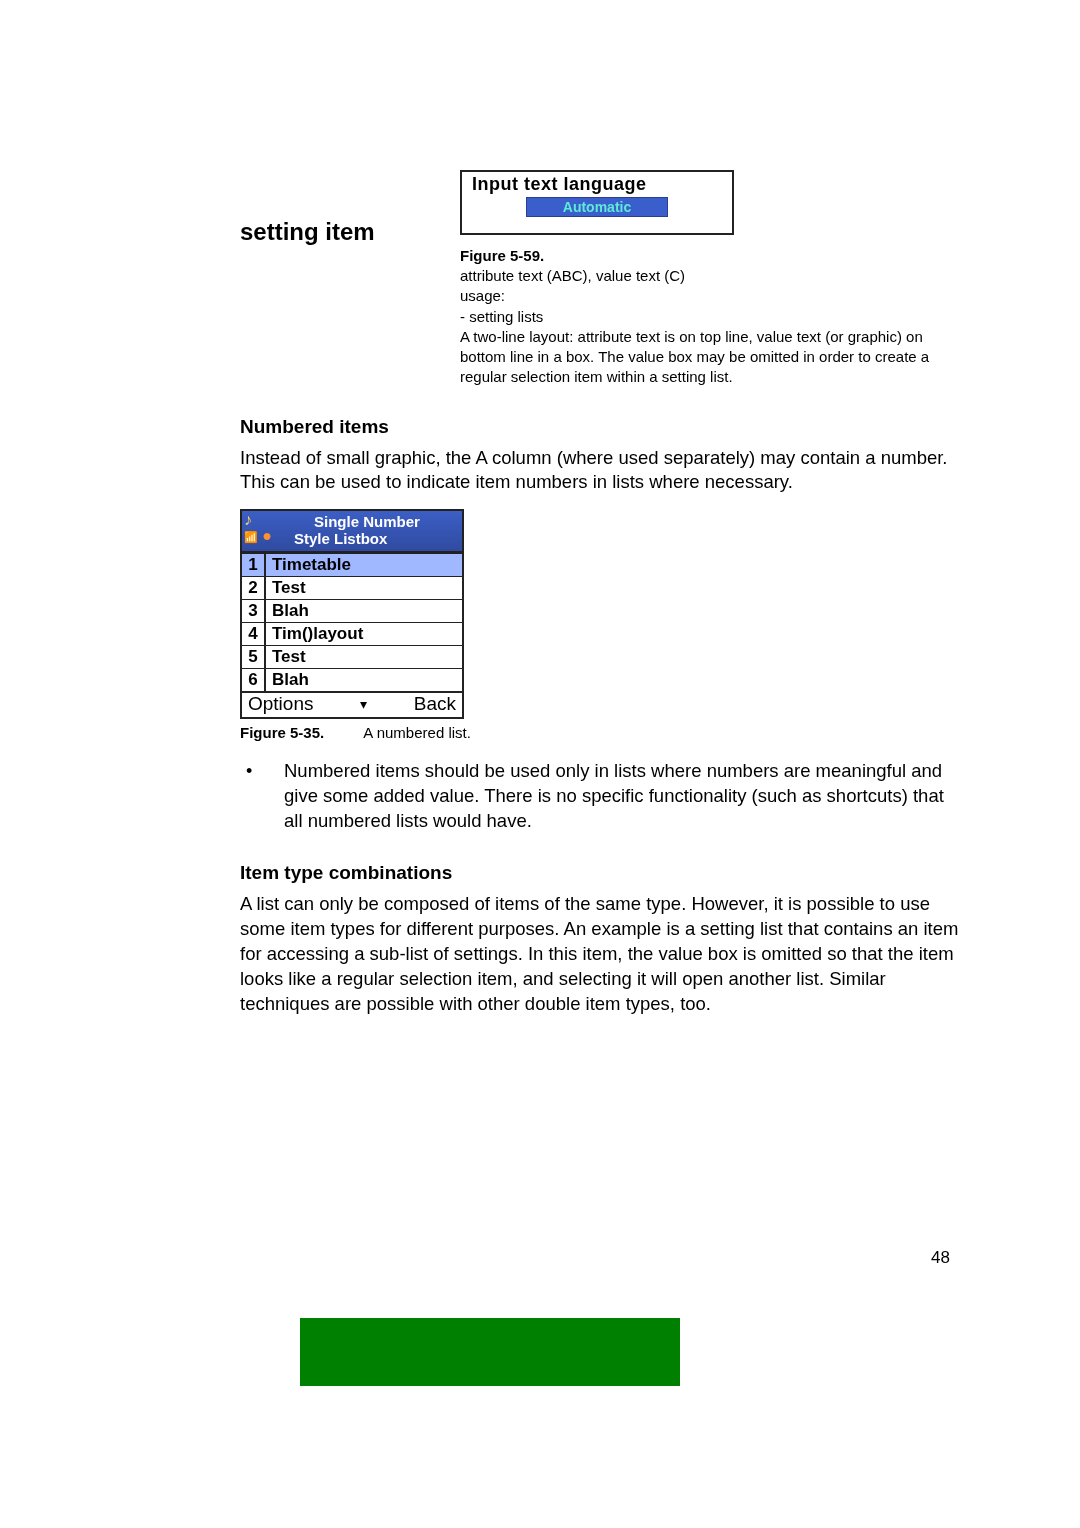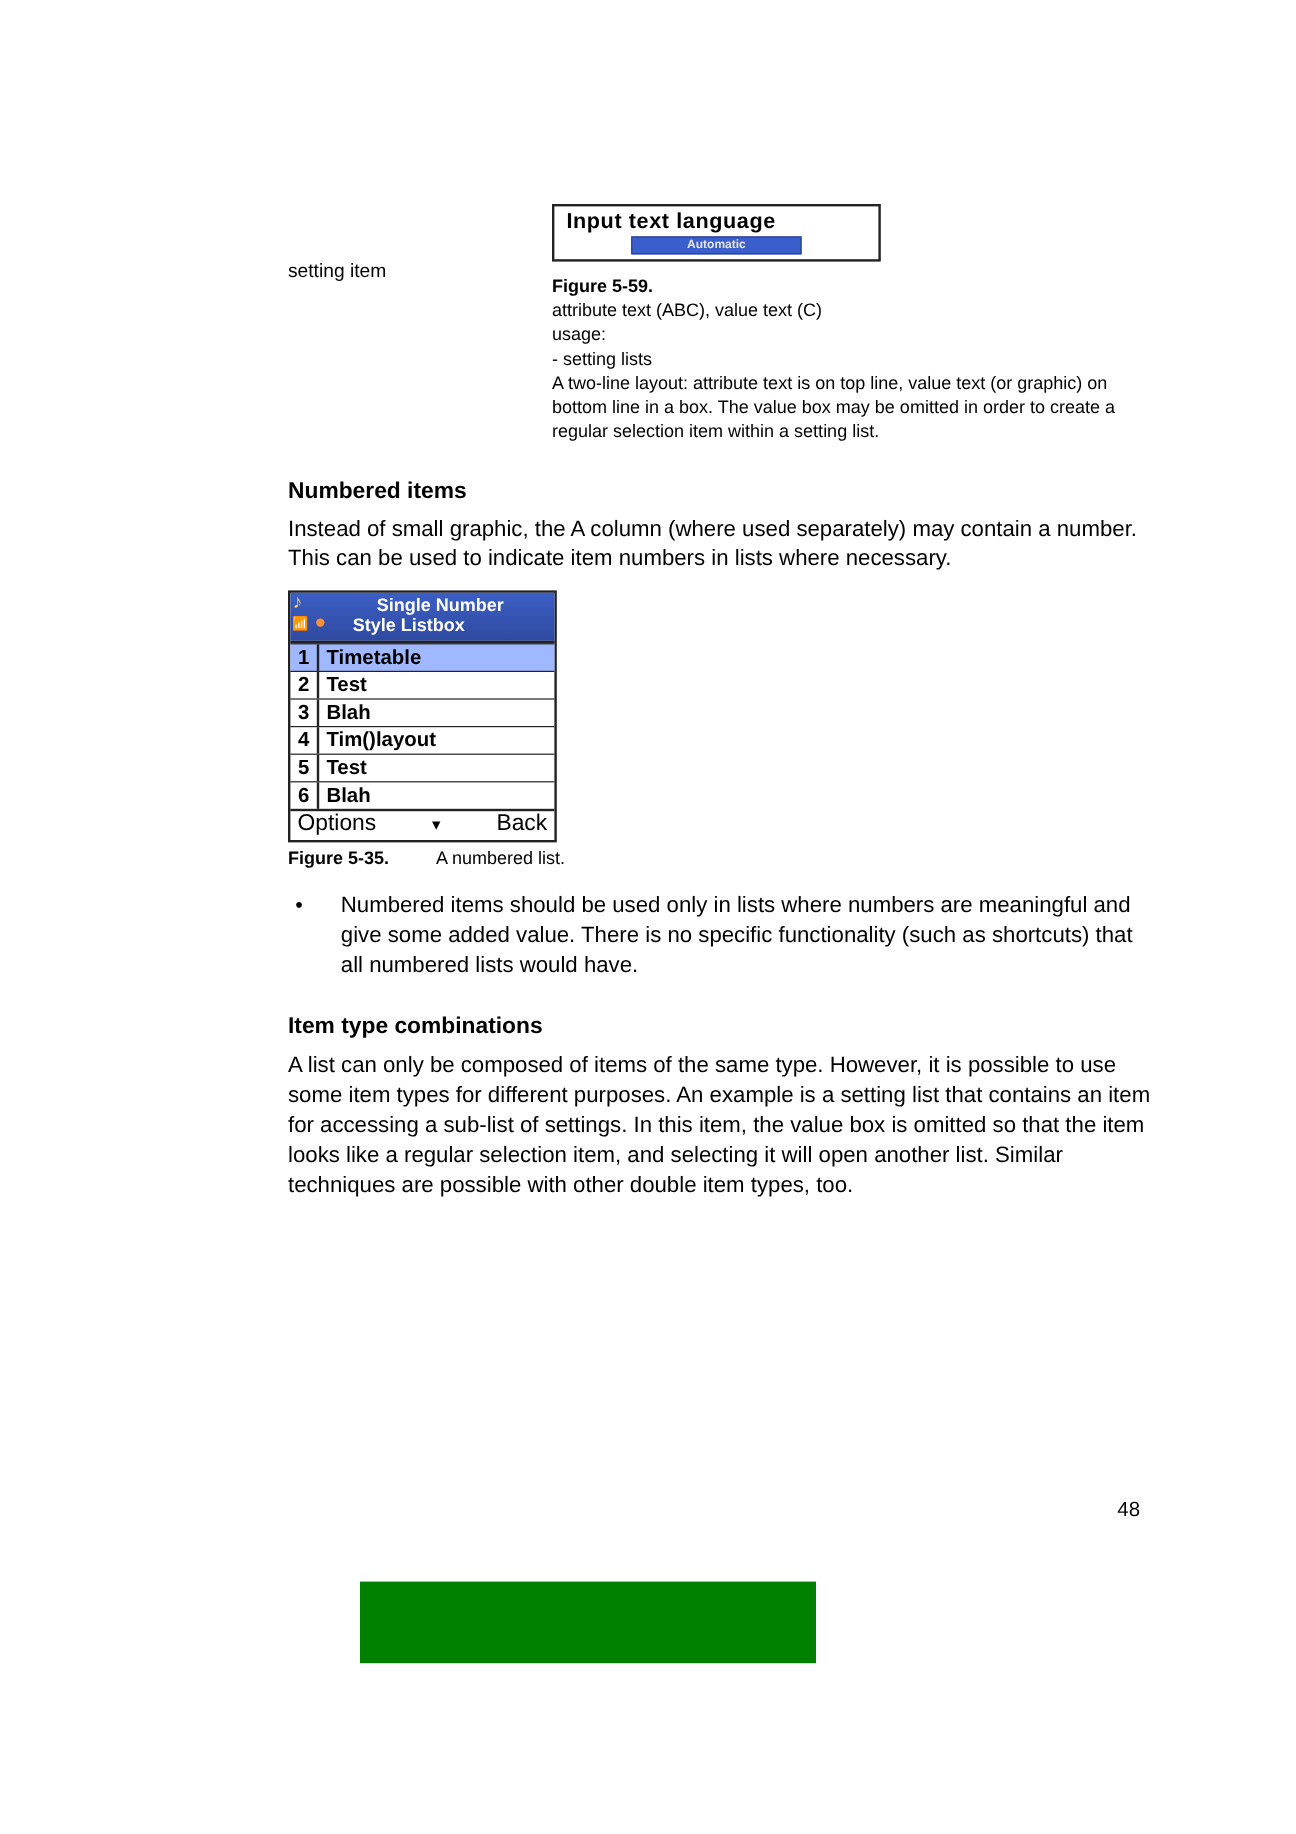--- a/index.html
+++ b/index.html
@@ -17,47 +17,47 @@
     height: 100%;
     position: relative;
   }
   .row1 {
     display: flex;
     align-items: flex-start;
     gap: 20px;
   }
   .left-label {
     width: 200px;
-    font-weight: normal;
-    font-size: 16px;
+    font-weight: bold;
+    font-size: 24px;
     padding-top: 48px;
   }
   .fig34-col {
     flex: 1;
   }
   .setting-box {
     border: 2px solid #222;
     width: 270px;
     background: #fff;
-    padding-bottom: 4px;
+    padding-bottom: 16px;
   }
   .setting-box .attr {
     font-weight: bold;
     font-size: 18px;
     padding: 2px 6px 2px 10px;
     letter-spacing: 0.5px;
   }
   .setting-box .valrow {
     display: flex;
     justify-content: center;
   }
   .setting-box .valbox {
     background: #3a5fcd;
-    color: #e5e5e5;
-    font-size: 10px;
+    color: #5eead4;
+    font-size: 14px;
     font-weight: bold;
     padding: 1px 0;
     width: 140px;
     text-align: center;
     border: 1px solid #2a3f8f;
   }
   .fig-label {
     font-weight: bold;
     font-size: 15px;
     margin-top: 12px;

